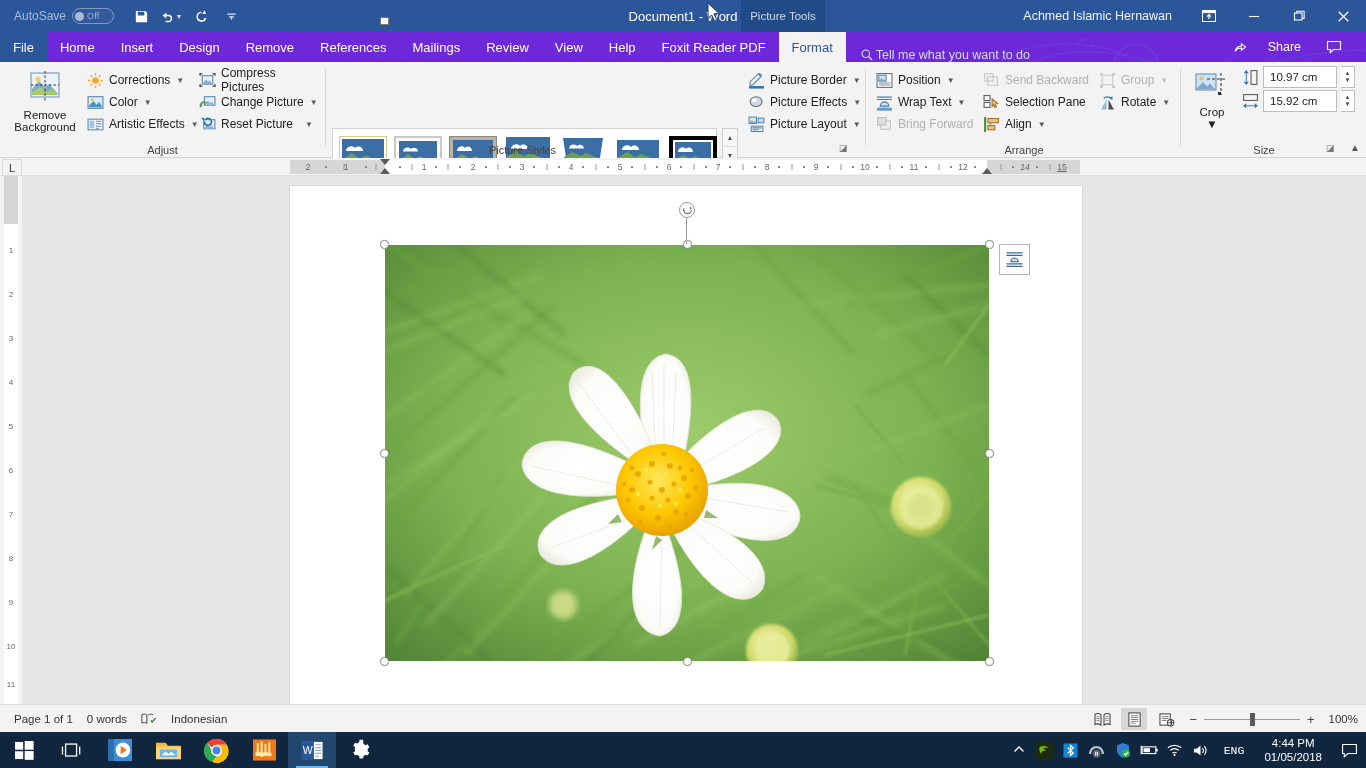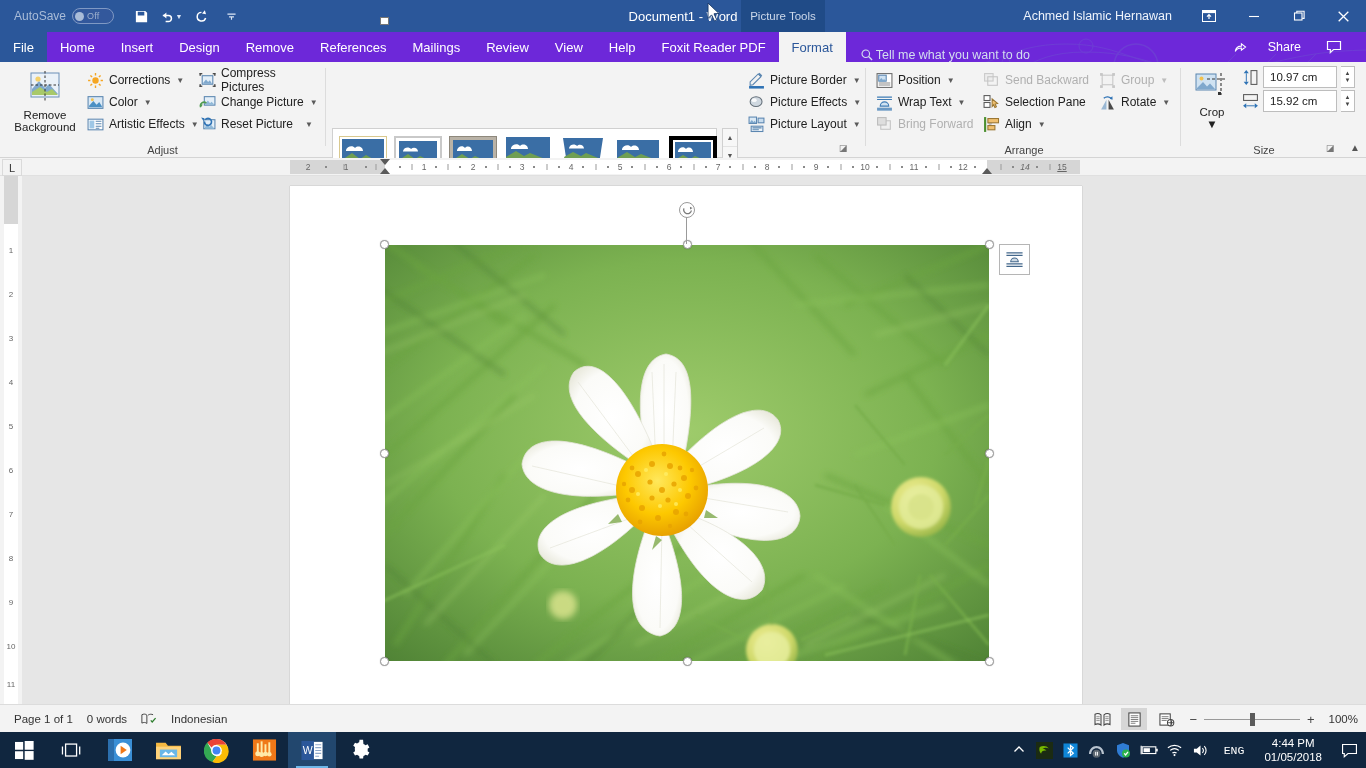--- a/index.html
+++ b/index.html
@@ -582,20 +582,21 @@
             <rect x="9.5" y="2" width="5.5" height="4.4" fill="#c8dcee" stroke="#5b86b0"></rect>
             <rect x="3" y="9.6" width="11" height="5" fill="#eef4fa" stroke="#5b86b0"></rect>
             <g stroke="#5b86b0">
                 <path d="M4.2 11.2h8.6M4.2 13h6"></path>
               </g>
           </svg>
           <span>Picture Layout</span>
           <span class="cm-caret">▼</span>
         </div>
       </div>
+      <div class="group-label" style="left:-75px;">Picture Styles</div>
       <div class="dlg-launcher" style="right:14px;">◪</div>
     </div>
     <div class="group-sep" style="left:865px;"></div>
 
     <div class="group" style="left:868px; width:312px;">
       <div style="position:absolute; left:5px; top:7px;">
         <div class="cmd">
           <svg class="ico" viewBox="0 0 16 16">
             <rect x="1" y="1.5" width="14" height="13" fill="#ffffff" stroke="#6b6b6b"></rect>
             <rect x="2.6" y="3" width="7" height="5.6" fill="#cfe2f2" stroke="#5b86b0"></rect>

